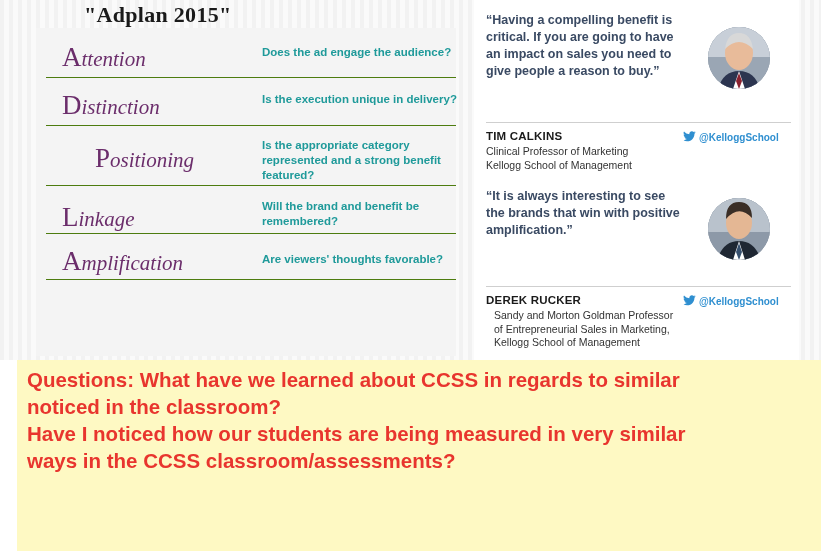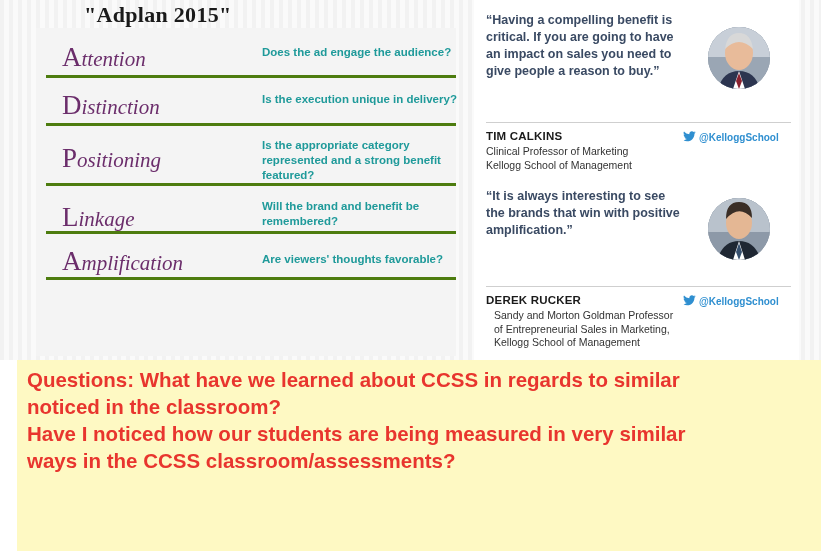--- a/index.html
+++ b/index.html
@@ -60,21 +60,21 @@
     font-weight: bold;
     font-size: 22px;
     color: #1a1a1a;
     letter-spacing: 0.3px;
   }
   
   .row {
     position: absolute;
     left: 46px;
     width: 410px;
-    border-bottom: 3px solid #4d7c0f;
+    border-bottom: 1px solid #4d7c0f;
     box-sizing: border-box;
   }
   .row:last-of-type { border-bottom: none; }
   .row-term {
     position: absolute;
     left: 16px;
     top: 0;
     font-family: "Liberation Serif", serif;
     font-size: 21px;
     color: #6b2d6b;
@@ -194,21 +194,21 @@
       <div class="row-term" style="top:4px;"><span class="cap">A</span><span>ttention</span></div>
       <div class="row-desc" style="top:7px;">Does the ad engage the audience?</div>
     </div>
 
     <div class="row" style="top:86px; height:40px;">
       <div class="row-term" style="top:4px;"><span class="cap">D</span><span>istinction</span></div>
       <div class="row-desc" style="top:6px;">Is the execution unique in delivery?</div>
     </div>
 
     <div class="row" style="top:134px; height:52px;">
-      <div class="row-term" style="top:9px;"><span class="cap">P</span><span>ositioning</span></div>
+      <div class="row-term" style="top:9px;margin-left:33px;"><span class="cap">P</span><span>ositioning</span></div>
       <div class="row-desc" style="top:4px;">Is the appropriate category represented and a strong benefit featured?</div>
     </div>
 
     <div class="row" style="top:190px; height:44px;">
       <div class="row-term" style="top:12px;"><span class="cap">L</span><span>inkage</span></div>
       <div class="row-desc" style="top:9px;">Will the brand and benefit be remembered?</div>
     </div>
 
     <div class="row" style="top:236px; height:44px;">
       <div class="row-term" style="top:10px;"><span class="cap">A</span><span>mplification</span></div>

